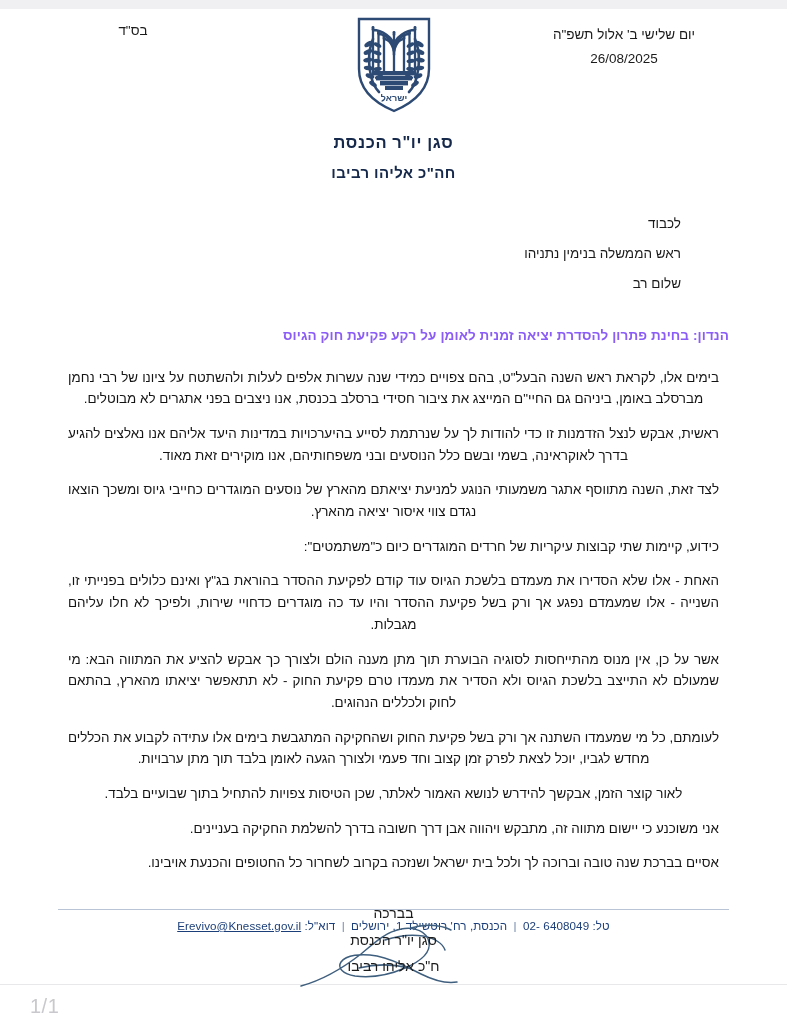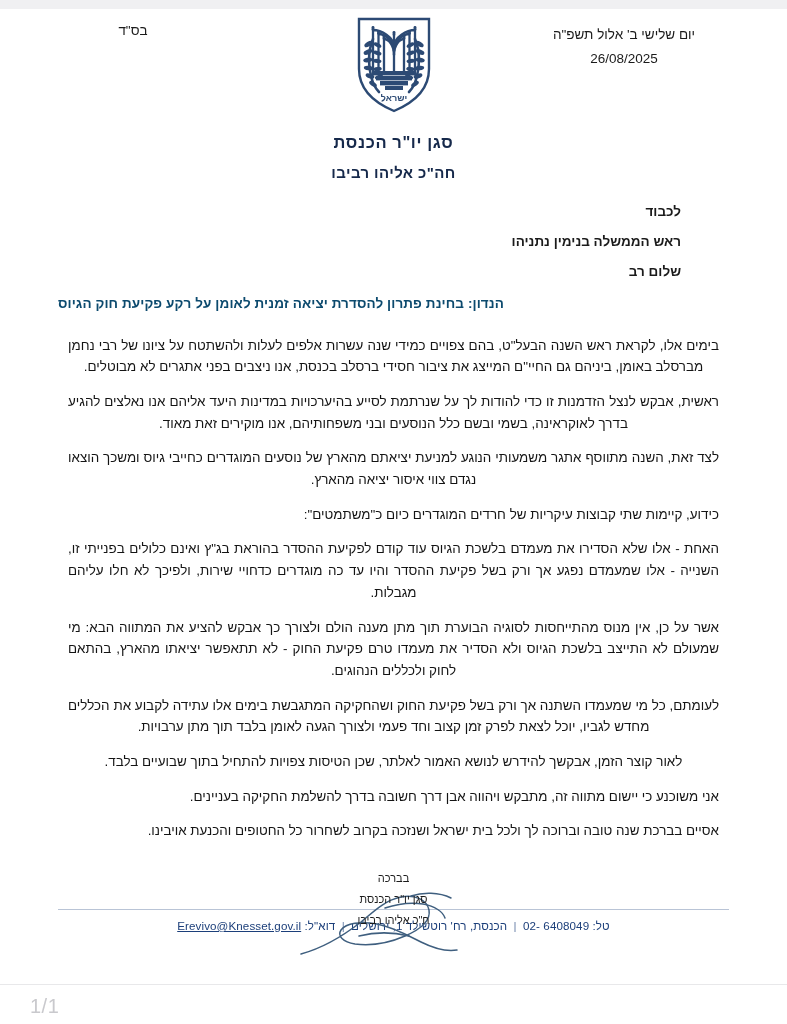--- a/index.html
+++ b/index.html
@@ -116,38 +116,37 @@
   .title-line2 {
     font-size: 15px;
     font-weight: bold;
     margin-top: 12px;
     letter-spacing: 0.4px;
     color: #16294b;
   }
 
   
   .addressee {
-    margin-top: 24px;
+    margin-top: 36px;
     text-align: right;
     padding-right: 48px;
     font-size: 13.5px;
     line-height: 1.05;
     color: #1b1b1b;
-    font-weight: bold;
   }
   .addressee .ln { margin-bottom: 16px; }
   .addressee .ln:last-child { margin-bottom: 0; }
 
   
   .subject {
-    margin-top: 16px;
-    text-align: left;
+    margin-top: 36px;
+    text-align: right;
     font-size: 13.5px;
     font-weight: bold;
-    color: #0c4a6e;
+    color: #8b5cf6;
     letter-spacing: 0.1px;
   }
 
   
   .body-block {
     margin-top: 24px;
     padding: 0 10px 0 10px;
   }
   .para {
     font-size: 13.4px;
@@ -162,21 +161,21 @@
   .para.plain { text-align: right; }
 
   
   .sign-block {
     margin-top: 26px;
     text-align: center;
     position: relative;
     height: 96px;
   }
   .sign-line {
-    font-size: 11px;
+    font-size: 14px;
     color: #1b1b1b;
     line-height: 1.9;
     position: relative;
     z-index: 2;
   }
   .sign-scribble {
     position: absolute;
     left: 50%;
     transform: translateX(-50%);
     top: 20px;

